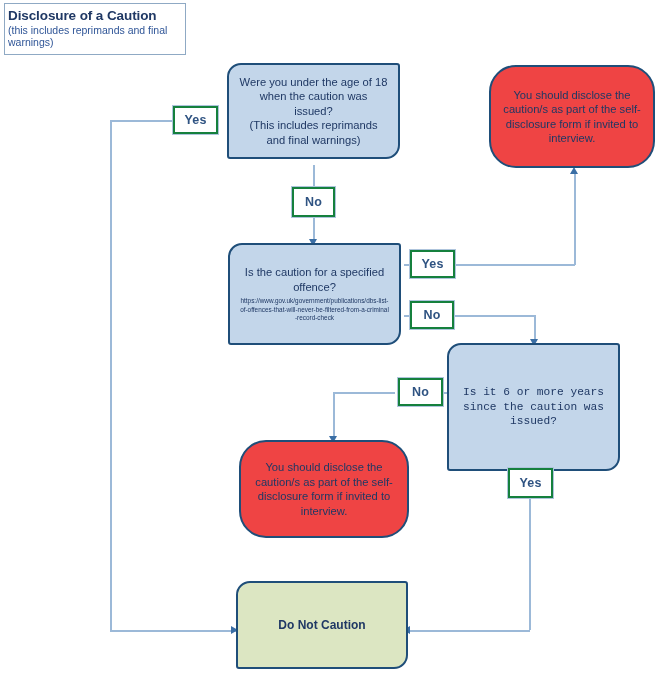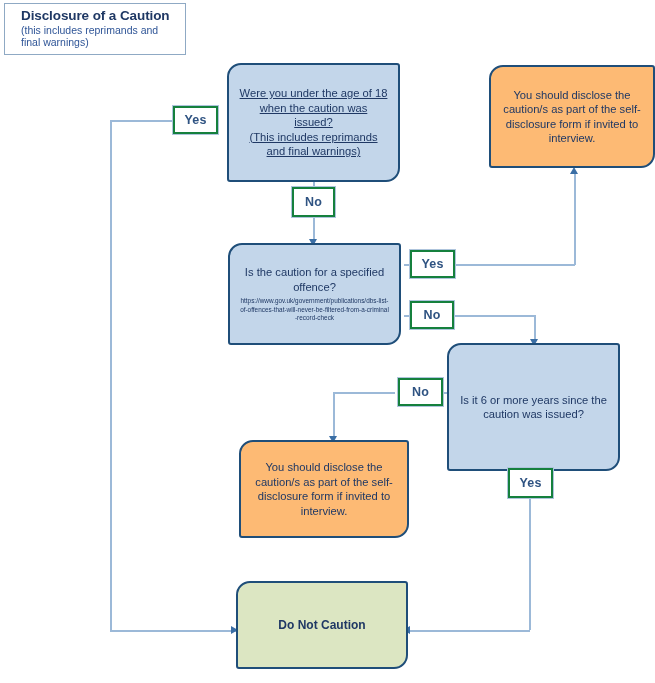--- a/index.html
+++ b/index.html
@@ -25,21 +25,21 @@
   
   .title-box {
     position: absolute;
     left: 4px;
     top: 3px;
     width: 182px;
     height: 52px;
     border: 1px solid #8fa9c4;
     background: #ffffff;
     box-sizing: border-box;
-    padding: 4px 6px 0 16px;
+    padding: 4px 6px 0 3px;
   }
   .title-main {
     font-size: 13.5px;
     font-weight: bold;
     color: #1f3864;
     line-height: 15px;
     letter-spacing: -0.1px;
   }
   .title-sub {
     font-size: 10.5px;
@@ -56,21 +56,21 @@
     border-radius: 14px 3px 14px 3px;
     display: flex;
     align-items: center;
     justify-content: center;
     text-align: center;
     color: #1f3864;
     font-size: 11.2px;
     line-height: 14.5px;
   }
   .node.blue { background: #c3d6ea; }
-  .node.orange { background: #fdba74; }
+  .node.orange { background: #ef4444; border-radius: 27px; }
   .node.green {
     background: #dce6c2;
     font-weight: bold;
     font-size: 12px;
   }
   .node .inner { padding: 0 10px; }
   .node .url {
     display: block;
     font-size: 6.4px;
     line-height: 8.6px;
@@ -159,33 +159,33 @@
   <div class="conn h" style="left:444px; top:392px; width:8px;"></div>
   <div class="conn h" style="left:333px; top:392px; width:62px;"></div>
   <div class="conn v" style="left:333px; top:392px; height:46px;"></div>
   <div class="arrow down" style="left:329px; top:436px;"></div>
 
   <div class="conn v" style="left:529px; top:443px; height:24px;"></div>
   <div class="conn v" style="left:529px; top:499px; height:131px;"></div>
   <div class="conn h" style="left:409px; top:630px; width:121px;"></div>
   <div class="arrow left" style="left:403px; top:626px;"></div>
 
-  <div class="node blue" style="left:227px; top:63px; width:173px; height:119px;text-decoration:underline;">
+  <div class="node blue" style="left:227px; top:63px; width:173px; height:96px;">
     <span class="inner" style="white-space: pre-line;">Were you under the age of 18 when the caution was issued?
 (This includes reprimands and final warnings)</span>
   </div>
 
   <div class="node blue" style="left:228px; top:243px; width:173px; height:102px;">
     <div class="inner">
       <span>Is the caution for a specified offence?</span>
       <span class="url">https://www.gov.uk/government/publications/dbs-list-of-offences-that-will-never-be-filtered-from-a-criminal-record-check</span>
     </div>
   </div>
 
-  <div class="node blue" style="left:447px; top:343px; width:173px; height:128px;">
+  <div class="node blue" style="left:447px; top:343px; width:173px; height:128px;font-family:Liberation Mono, monospace;">
     <span class="inner">Is it 6 or more years since the caution was issued?</span>
   </div>
 
   <div class="node orange" style="left:489px; top:65px; width:166px; height:103px;">
     <span class="inner">You should disclose the caution/s as part of the self-disclosure form if invited to interview.</span>
   </div>
 
   <div class="node orange" style="left:239px; top:440px; width:170px; height:98px;">
     <span class="inner">You should disclose the caution/s as part of the self-disclosure form if invited to interview.</span>
   </div>

